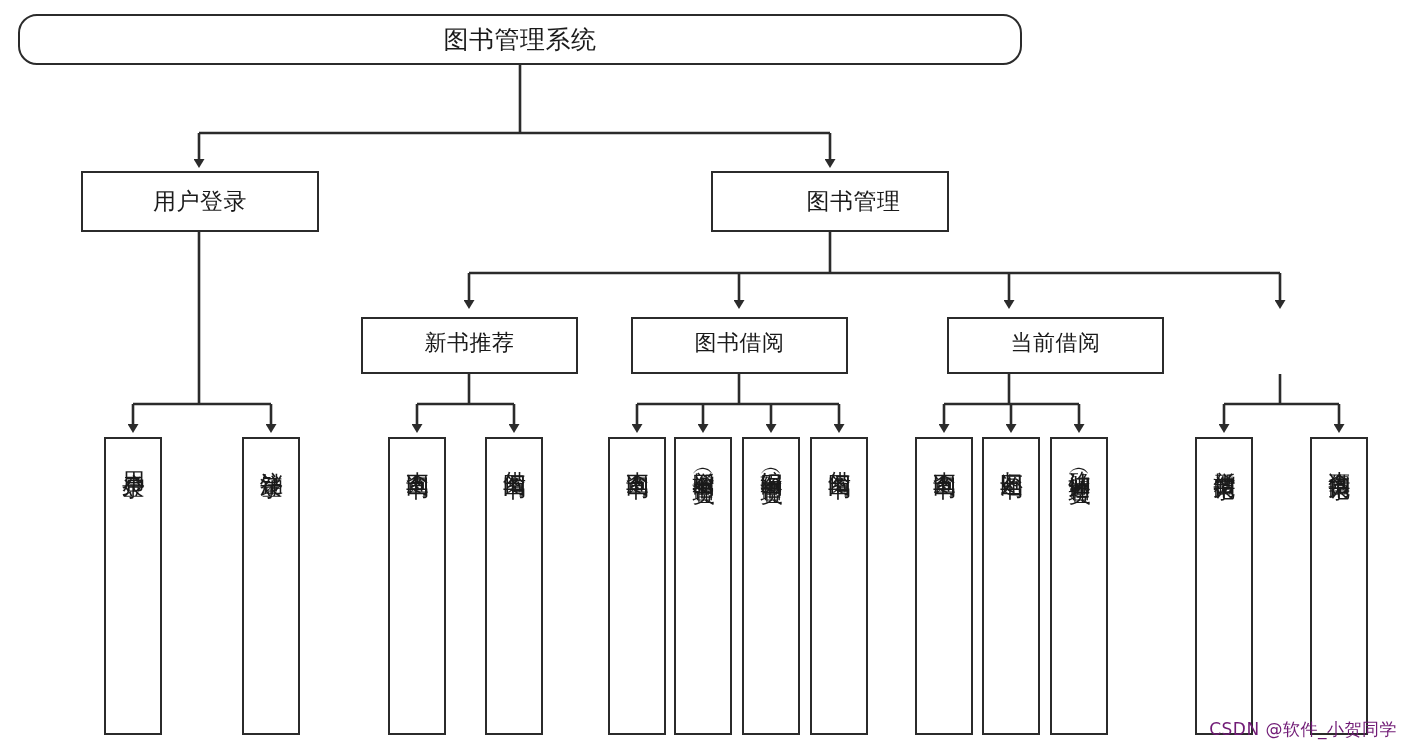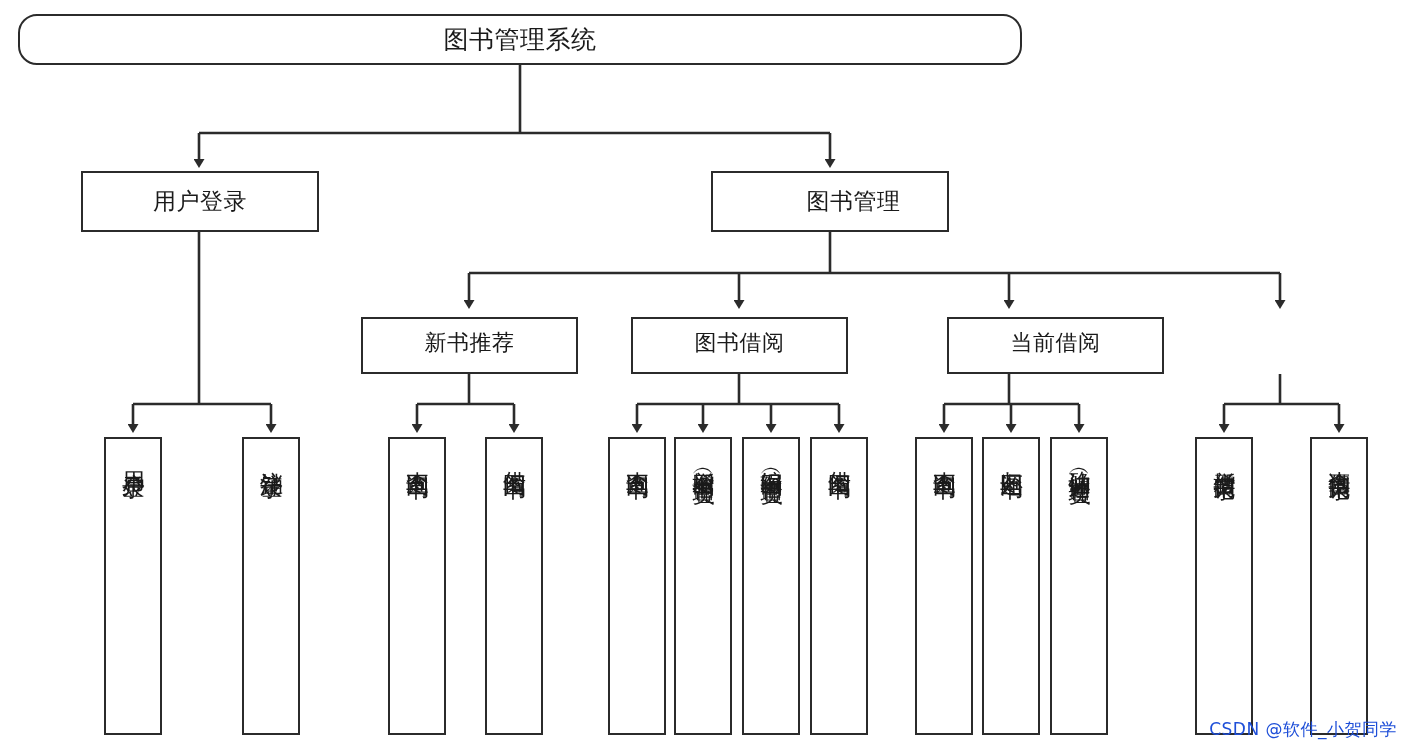--- a/index.html
+++ b/index.html
@@ -58,21 +58,21 @@
     white-space: nowrap;
   }
   .node.leaf.tall .label {
     font-size: 22px;
   }
   #watermark {
     position: absolute;
     right: 8px;
     bottom: 6px;
     font-size: 17px;
-    color: #1d4ed8;
+    color: #701a75;
     letter-spacing: 0.5px;
     white-space: nowrap;
     user-select: none;
   }
 </style>
 </head>
 <body>
 
 <div id="canvas">
 

